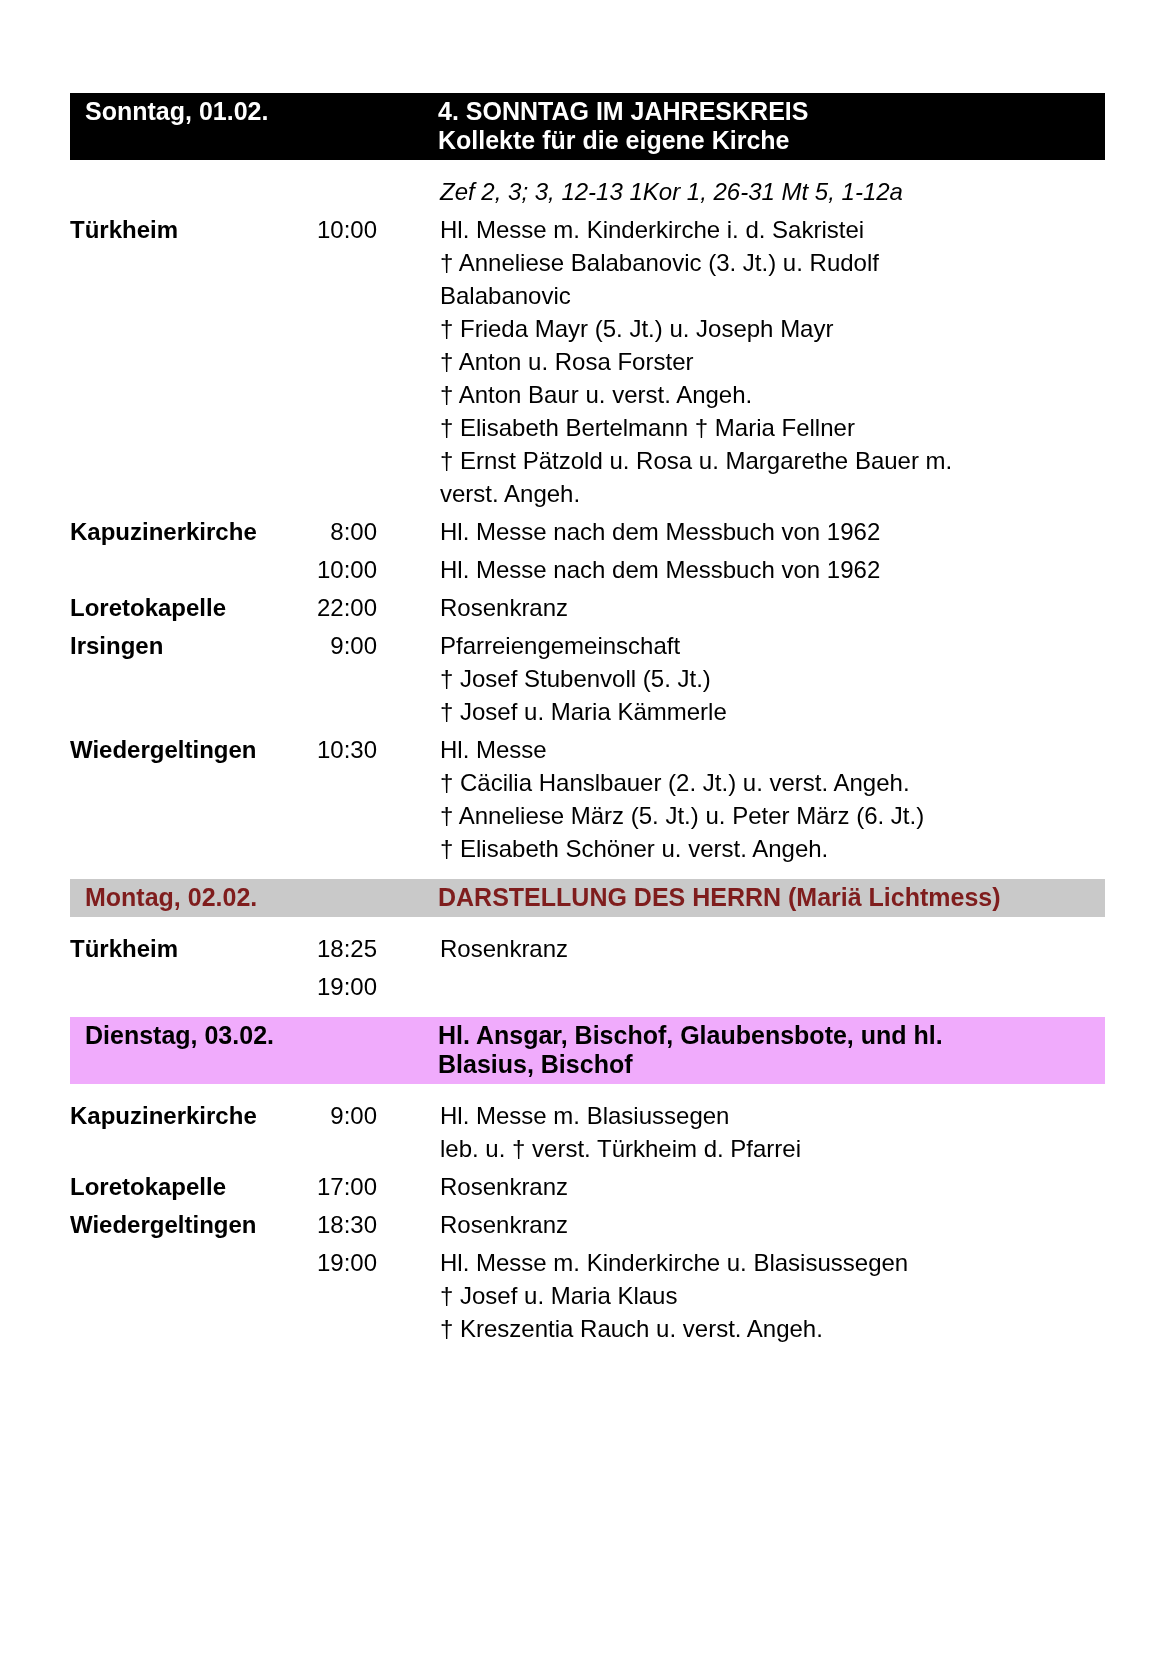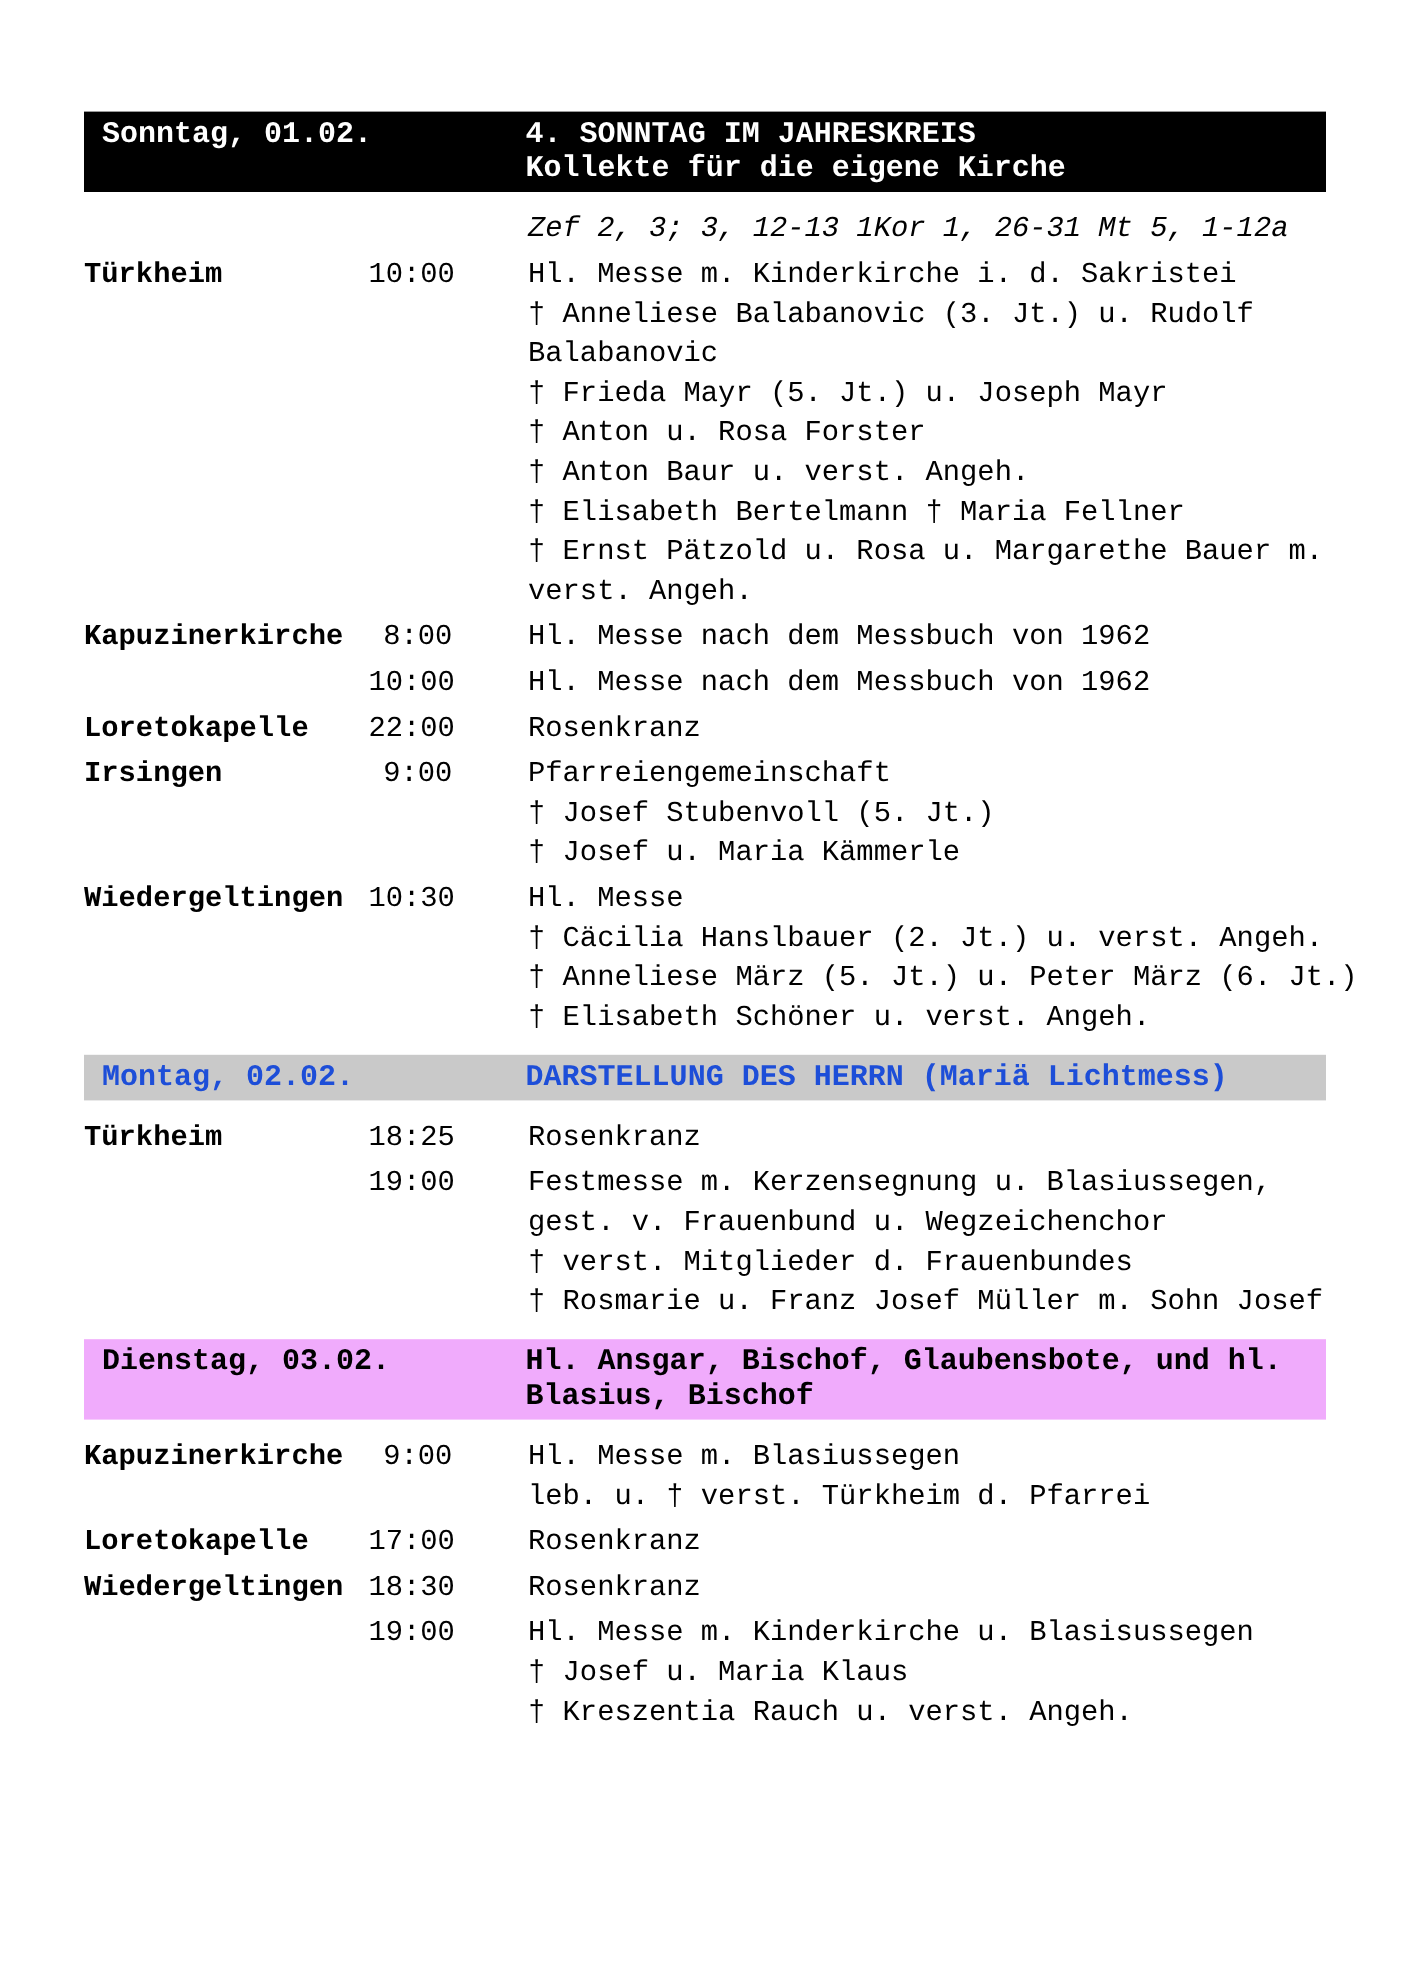--- a/index.html
+++ b/index.html
@@ -3,21 +3,21 @@
 <meta charset="utf-8">
 <style>
   html, body { margin: 0; padding: 0; background: #ffffff; }
   .page {
     position: relative;
     width: 1170px;
     height: 1654px;
     box-sizing: border-box;
     padding: 93px 65px 0 70px;
     background: #ffffff;
-    font-family: Liberation Mono, monospace;
+    font-family: Liberation Sans, sans-serif;
     color: #000000;
     overflow: hidden;
   }
   .day-bar {
     display: grid;
     grid-template-columns: 353px 1fr;
     align-items: start;
     font-weight: bold;
     font-size: 25px;
     line-height: 29px;
@@ -110,43 +110,37 @@
         <div class="location">Wiedergeltingen</div>
         <div class="time">10:30</div>
         <div class="desc">
           <div class="desc-line">Hl. Messe</div>
           <div class="desc-line">† Cäcilia Hanslbauer (2. Jt.) u. verst. Angeh.</div>
           <div class="desc-line">† Anneliese März (5. Jt.) u. Peter März (6. Jt.)</div>
           <div class="desc-line">† Elisabeth Schöner u. verst. Angeh.</div>
         </div>
       </div>
     </div>
-    <div class="day-bar gray" style="background: rgb(201, 201, 201); color: #1d4ed8;">
+    <div class="day-bar gray" style="background: rgb(201, 201, 201); color: #7f1d1d;">
       <div class="bar-date">Montag, 02.02.</div>
       <div class="bar-titles">
         <div class="bar-title-line">DARSTELLUNG DES HERRN (Mariä Lichtmess)</div>
       </div>
     </div>
     <div class="section-body">
       <div class="entry">
         <div class="location">Türkheim</div>
         <div class="time">18:25</div>
         <div class="desc">
           <div class="desc-line">Rosenkranz</div>
         </div>
       </div>
       <div class="entry">
         <div class="location"></div>
         <div class="time">19:00</div>
-        <div class="desc">
-          <div class="desc-line">Festmesse m. Kerzensegnung u. Blasiussegen,</div>
-          <div class="desc-line">gest. v. Frauenbund u. Wegzeichenchor</div>
-          <div class="desc-line">† verst. Mitglieder d. Frauenbundes</div>
-          <div class="desc-line">† Rosmarie u. Franz Josef Müller m. Sohn Josef</div>
-        </div>
       </div>
     </div>
     <div class="day-bar gray" style="background: #f0abfc; color: rgb(0, 0, 0);">
       <div class="bar-date">Dienstag, 03.02.</div>
       <div class="bar-titles">
         <div class="bar-title-line">Hl. Ansgar, Bischof, Glaubensbote, und hl.</div>
         <div class="bar-title-line">Blasius, Bischof</div>
       </div>
     </div>
     <div class="section-body">

